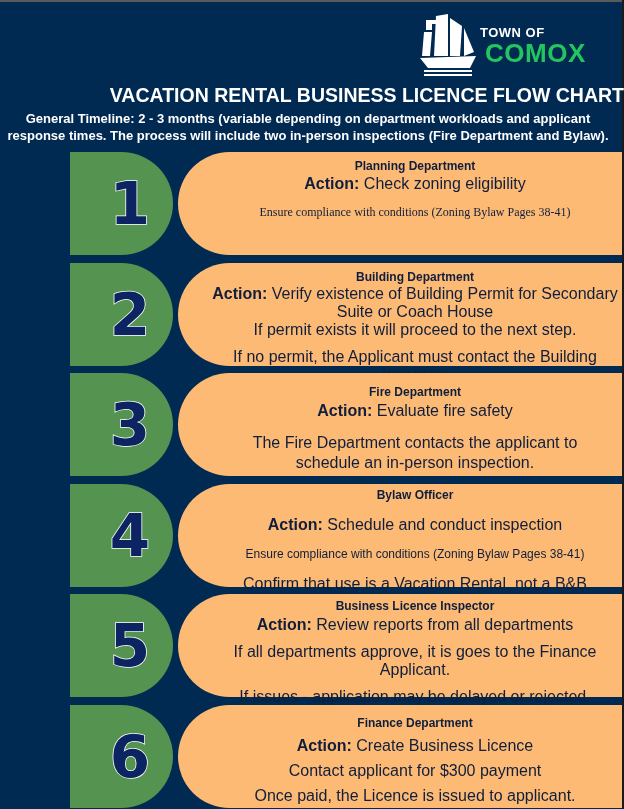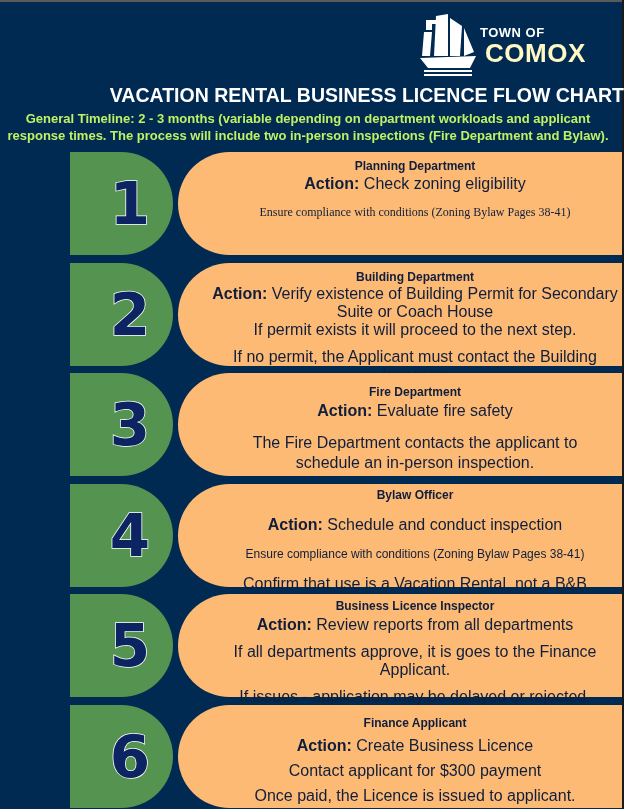--- a/index.html
+++ b/index.html
@@ -7,28 +7,28 @@
     width: 624px; height: 809px; overflow: hidden;
     background: #002a52;
     font-family: "Liberation Sans", sans-serif;
     position: relative;
   }
   .topline { position: absolute; left: 0; top: 0; width: 624px; height: 2px; background: #5a5a5a; }
   .rightline { position: absolute; right: 0; top: 0; width: 2px; height: 809px; background: #1a1a1a; }
   .logo { position: absolute; left: 418px; top: 12px; width: 195px; height: 66px; }
   .logo svg { position: absolute; left: 0; top: 0; }
   .logo .town { position: absolute; left: 62px; top: 13px; color: #fff; font-weight: bold; font-size: 13px; letter-spacing: 0.5px; }
-  .logo .comox { position: absolute; left: 67px; top: 26px; color: #fef9c3; font-weight: bold; font-size: 26px; letter-spacing: 0.5px; text-align: center; }
+  .logo .comox { position: absolute; left: 67px; top: 26px; color: #22c55e; font-weight: bold; font-size: 26px; letter-spacing: 0.5px; text-align: center; }
   .title {
     position: absolute; left: 0; top: 84px; width: 624px; text-align: right;
     color: #fff; font-weight: bold; font-size: 19.5px; letter-spacing: 0px;
   }
   .subtitle {
     position: absolute; left: 0; top: 110px; width: 616px; text-align: center;
-    color: #bef264; font-weight: bold; font-size: 13px; line-height: 17px;
+    color: #ffffff; font-weight: bold; font-size: 13px; line-height: 17px;
   }
   .row { position: absolute; left: 70px; width: 554px; height: 103px; }
   .tab {
     position: absolute; left: 0; top: 0; width: 103px; height: 103px;
     background: #559350; border-radius: 0 52px 52px 0;
   }
   .num {
     position: absolute; left: 0; top: 0; width: 120px; height: 103px;
     display: flex; align-items: center; justify-content: center;
     font-family: "DejaVu Sans", sans-serif; font-weight: bold; font-size: 58px; color: #0c2461;
@@ -123,18 +123,18 @@
     <div class="line" style="margin-top:3px"><b>Action:</b> <span>Review reports from all departments</span></div>
     <div class="line" style="margin-top:9px">If all departments approve, it is goes to the Finance Applicant.</div>
     <div class="line" style="margin-top:9px">If issues - application may be delayed or rejected.</div>
   </div>
 </div>
 
 <div class="row" style="top:705px">
   <div class="tab"></div>
   <div class="num">6</div>
   <div class="card">
-    <div class="dept" style="margin-top:11px">Finance Applicant</div>
+    <div class="dept" style="margin-top:11px">Finance Department</div>
     <div class="line" style="margin-top:7px"><b>Action:</b> <span>Create Business Licence</span></div>
     <div class="line" style="margin-top:7px">Contact applicant for $300 payment</div>
     <div class="line" style="margin-top:7px">Once paid, the Licence is issued to applicant.</div>
   </div>
 </div>
 
 </body></html>

